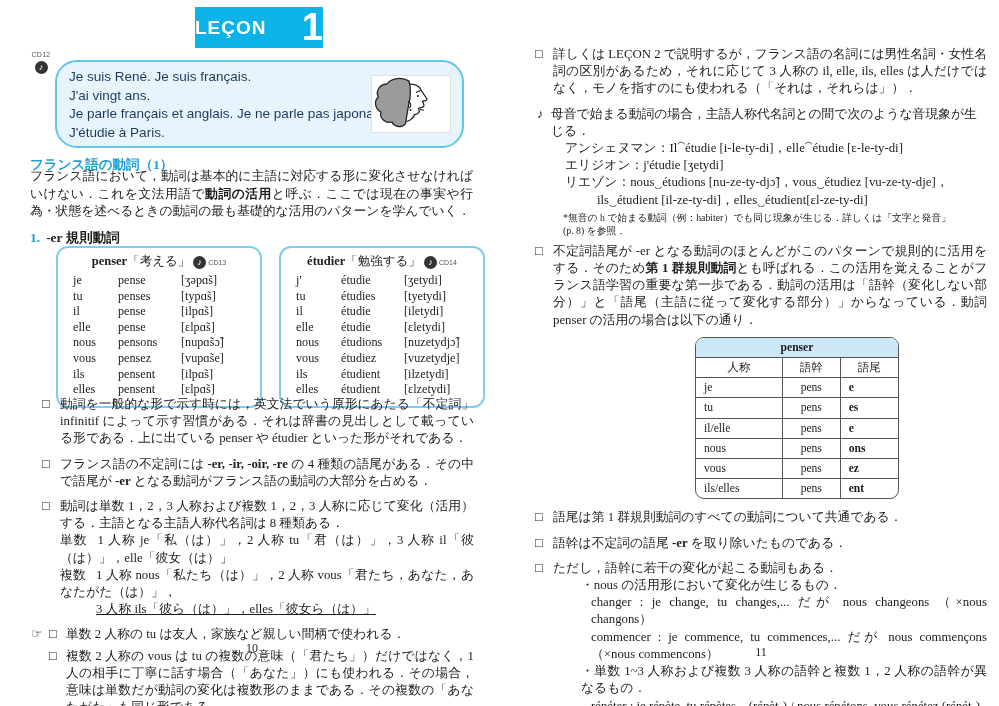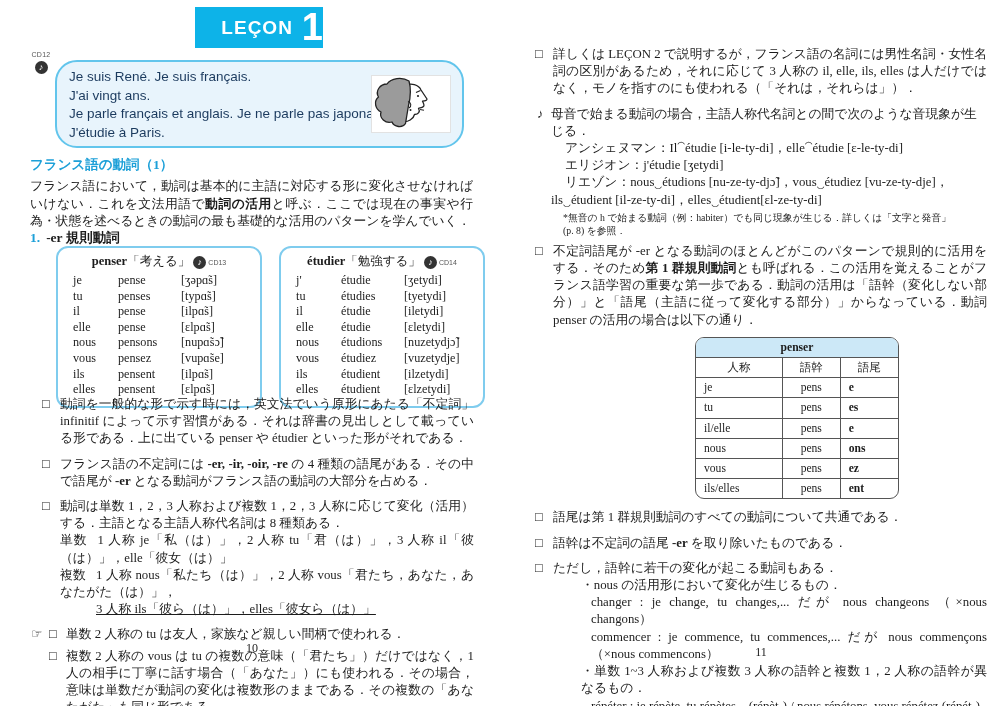--- a/index.html
+++ b/index.html
@@ -4,21 +4,21 @@
 <style>
   html,body{margin:0;padding:0;background:#fff;}
   .sheet{position:relative;width:999px;height:706px;background:#fff;overflow:hidden;
          font-family:"Liberation Serif","DejaVu Serif",serif;color:#1c1c1c;}
   .page{position:absolute;top:0;height:706px;}
   .page-left{left:0;width:499px;}
   .page-right{left:0;width:499px;left:500px;}
 
   
   .banner{position:absolute;left:195px;top:7px;width:128px;height:41px;background:#0db3e8;
-          display:flex;align-items:center;justify-content:flex-end;gap:9px;
+          display:flex;align-items:center;justify-content:space-between;gap:9px;
           font-family:"Liberation Sans","DejaVu Sans",sans-serif;color:#fff;}
   .banner .word{font-size:19px;font-weight:bold;letter-spacing:1px;}
   .banner .num{font-size:38px;font-weight:bold;line-height:41px;}
 
   
   .cd-badge{position:absolute;left:27px;top:51px;width:28px;text-align:center;
             font-family:"Liberation Sans","DejaVu Sans",sans-serif;}
   .cd-label{font-size:7px;color:#555;letter-spacing:.3px;}
   .cdicon{display:inline-block;width:13px;height:13px;border-radius:50%;background:#333;
           color:#fff;font-size:9px;line-height:13px;text-align:center;vertical-align:middle;}
@@ -27,21 +27,21 @@
 
   
   .dialogue{position:absolute;left:55px;top:60px;width:381px;height:72px;padding:6px 12px;
             background:#e8f4fc;border:2px solid #62c5ec;border-radius:22px;
             font-family:"Liberation Sans","DejaVu Sans",sans-serif;
             font-size:13.5px;line-height:18.5px;color:#1b3a5e;}
   .face-box{position:absolute;right:11px;top:13px;width:78px;height:56px;background:#fff;
             border:1px solid #e2e2e2;}
 
   .sec-h{position:absolute;left:30px;top:156px;font-size:13.5px;font-weight:bold;color:#1da0d8;}
-  .intro{position:absolute;left:30px;top:178px;width:443px;font-size:12.8px;line-height:17.6px;text-align:justify;}
+  .intro{position:absolute;left:30px;top:168px;width:443px;font-size:12.8px;line-height:17.6px;text-align:justify;}
   .subhead{position:absolute;left:30px;top:229px;font-size:13.5px;font-weight:bold;}
   .subhead .n{color:#1da0d8;margin-right:6px;}
 
   
   .vtables{position:absolute;left:56px;top:246px;display:flex;gap:17px;}
   .vtable{width:202px;border:2px solid #7fccee;border-radius:12px;padding:4px 0 8px;background:#fff;}
   .vhead{text-align:center;font-size:12.5px;margin:1px 0 3px;}
   .vhead .verb{font-weight:bold;}
   .vrow{display:flex;padding-left:15px;font-size:12.2px;line-height:15.6px;}
   .vp{width:45px;} .vf{width:63px;}
@@ -57,21 +57,21 @@
   .lead{font-weight:normal;margin-right:10px;}
   .cont-ind{margin-left:36px;text-decoration:underline;}
 
   .remark{position:relative;padding-left:36px;margin-bottom:4px;text-align:justify;}
   .remark .pt{position:absolute;left:1px;top:0;}
   .remark .bx{position:absolute;left:19px;top:0;}
 
   .note{position:relative;padding-left:16px;margin-bottom:6px;}
   .note .mk{position:absolute;left:2px;top:0;color:#222;}
   .note-line{margin-left:14px;}
-  .note-cont{}
+  .note-cont{margin-left:46px;}
   .footnote{margin:2px 0 0 12px;font-size:9.8px;line-height:13px;width:392px;}
 
   
   .atable-wrap{width:202px;margin:5px 0 10px 160px;border:1.2px solid #555;border-radius:9px;overflow:hidden;}
   .atable{width:100%;border-collapse:collapse;font-size:11.6px;}
   .atable td,.atable th{border:1px solid #555;padding:1px 0 1px 0;height:14px;}
   .atable .ttl{background:#cce8f7;font-weight:bold;text-align:center;border-top:none;border-left:none;border-right:none;}
   .atable th{text-align:center;font-weight:normal;}
   .atable .c-p{width:84px;text-align:left;padding-left:8px;}
   .atable .c-s{width:62px;text-align:center;}

